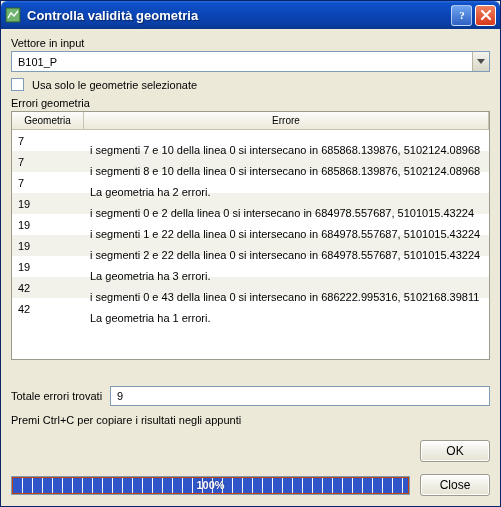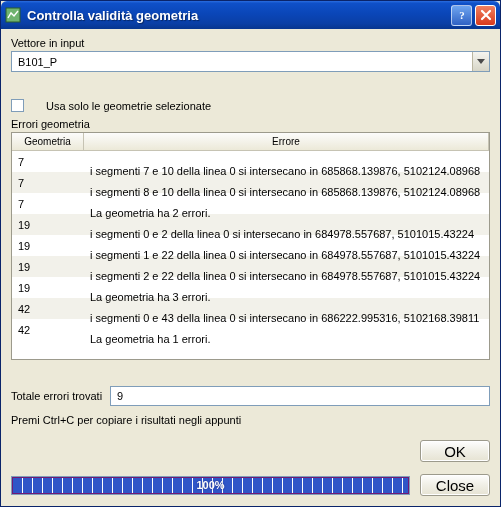--- a/index.html
+++ b/index.html
@@ -87,21 +87,21 @@
   }
   .combo .combo-btn {
     width: 17px; height: 100%;
     background: linear-gradient(to bottom,#f4f4ef,#d8d6c7);
     border-left:1px solid #b9b5a0;
     display:flex; align-items:center; justify-content:center;
   }
   .combo .combo-btn svg { width:8px; height:6px; }
 
   .checkbox-row {
-    display:flex; align-items:center; gap:22px; margin-top:21px;
+    display:flex; align-items:center; gap:8px; margin-top:0;
   }
   .cb {
     width:13px; height:13px;
     border:1px solid #7f9db9;
     background:#fff;
   }
 
   .group {
     flex:1;
     display:flex; flex-direction:column;
@@ -150,34 +150,34 @@
   .button-row {
     display:flex; justify-content:flex-end; gap:10px; margin-top:8px;
   }
   .btn {
     min-width:70px;
     height:22px;
     background: linear-gradient(to bottom,#fefefe 0%, #f1f0e8 45%, #e6e3d3 100%);
     border:1px solid #9c9a8c;
     border-radius:3px;
     display:flex; align-items:center; justify-content:center;
-    font-size:15px;
+    font-size:12px;
     padding:0 12px;
     color:#000;
     box-shadow: inset 0 0 0 1px #fff;
   }
 
   .bottombar {
     display:flex; align-items:center; gap:10px; margin-top:6px;
   }
   .progress {
     flex:1;
     height:19px;
     border:1px solid #7f9db9;
-    background:#701a75;
+    background:#c2410c;
     position:relative;
     display:flex; align-items:center; justify-content:center;
   }
   .progress-fill {
     position:absolute; left:1px; top:1px; bottom:1px; right:1px;
     background: repeating-linear-gradient(
       to right,
       #2f55c8 0, #2f55c8 9px,
       #fff 9px, #fff 10px
     );

